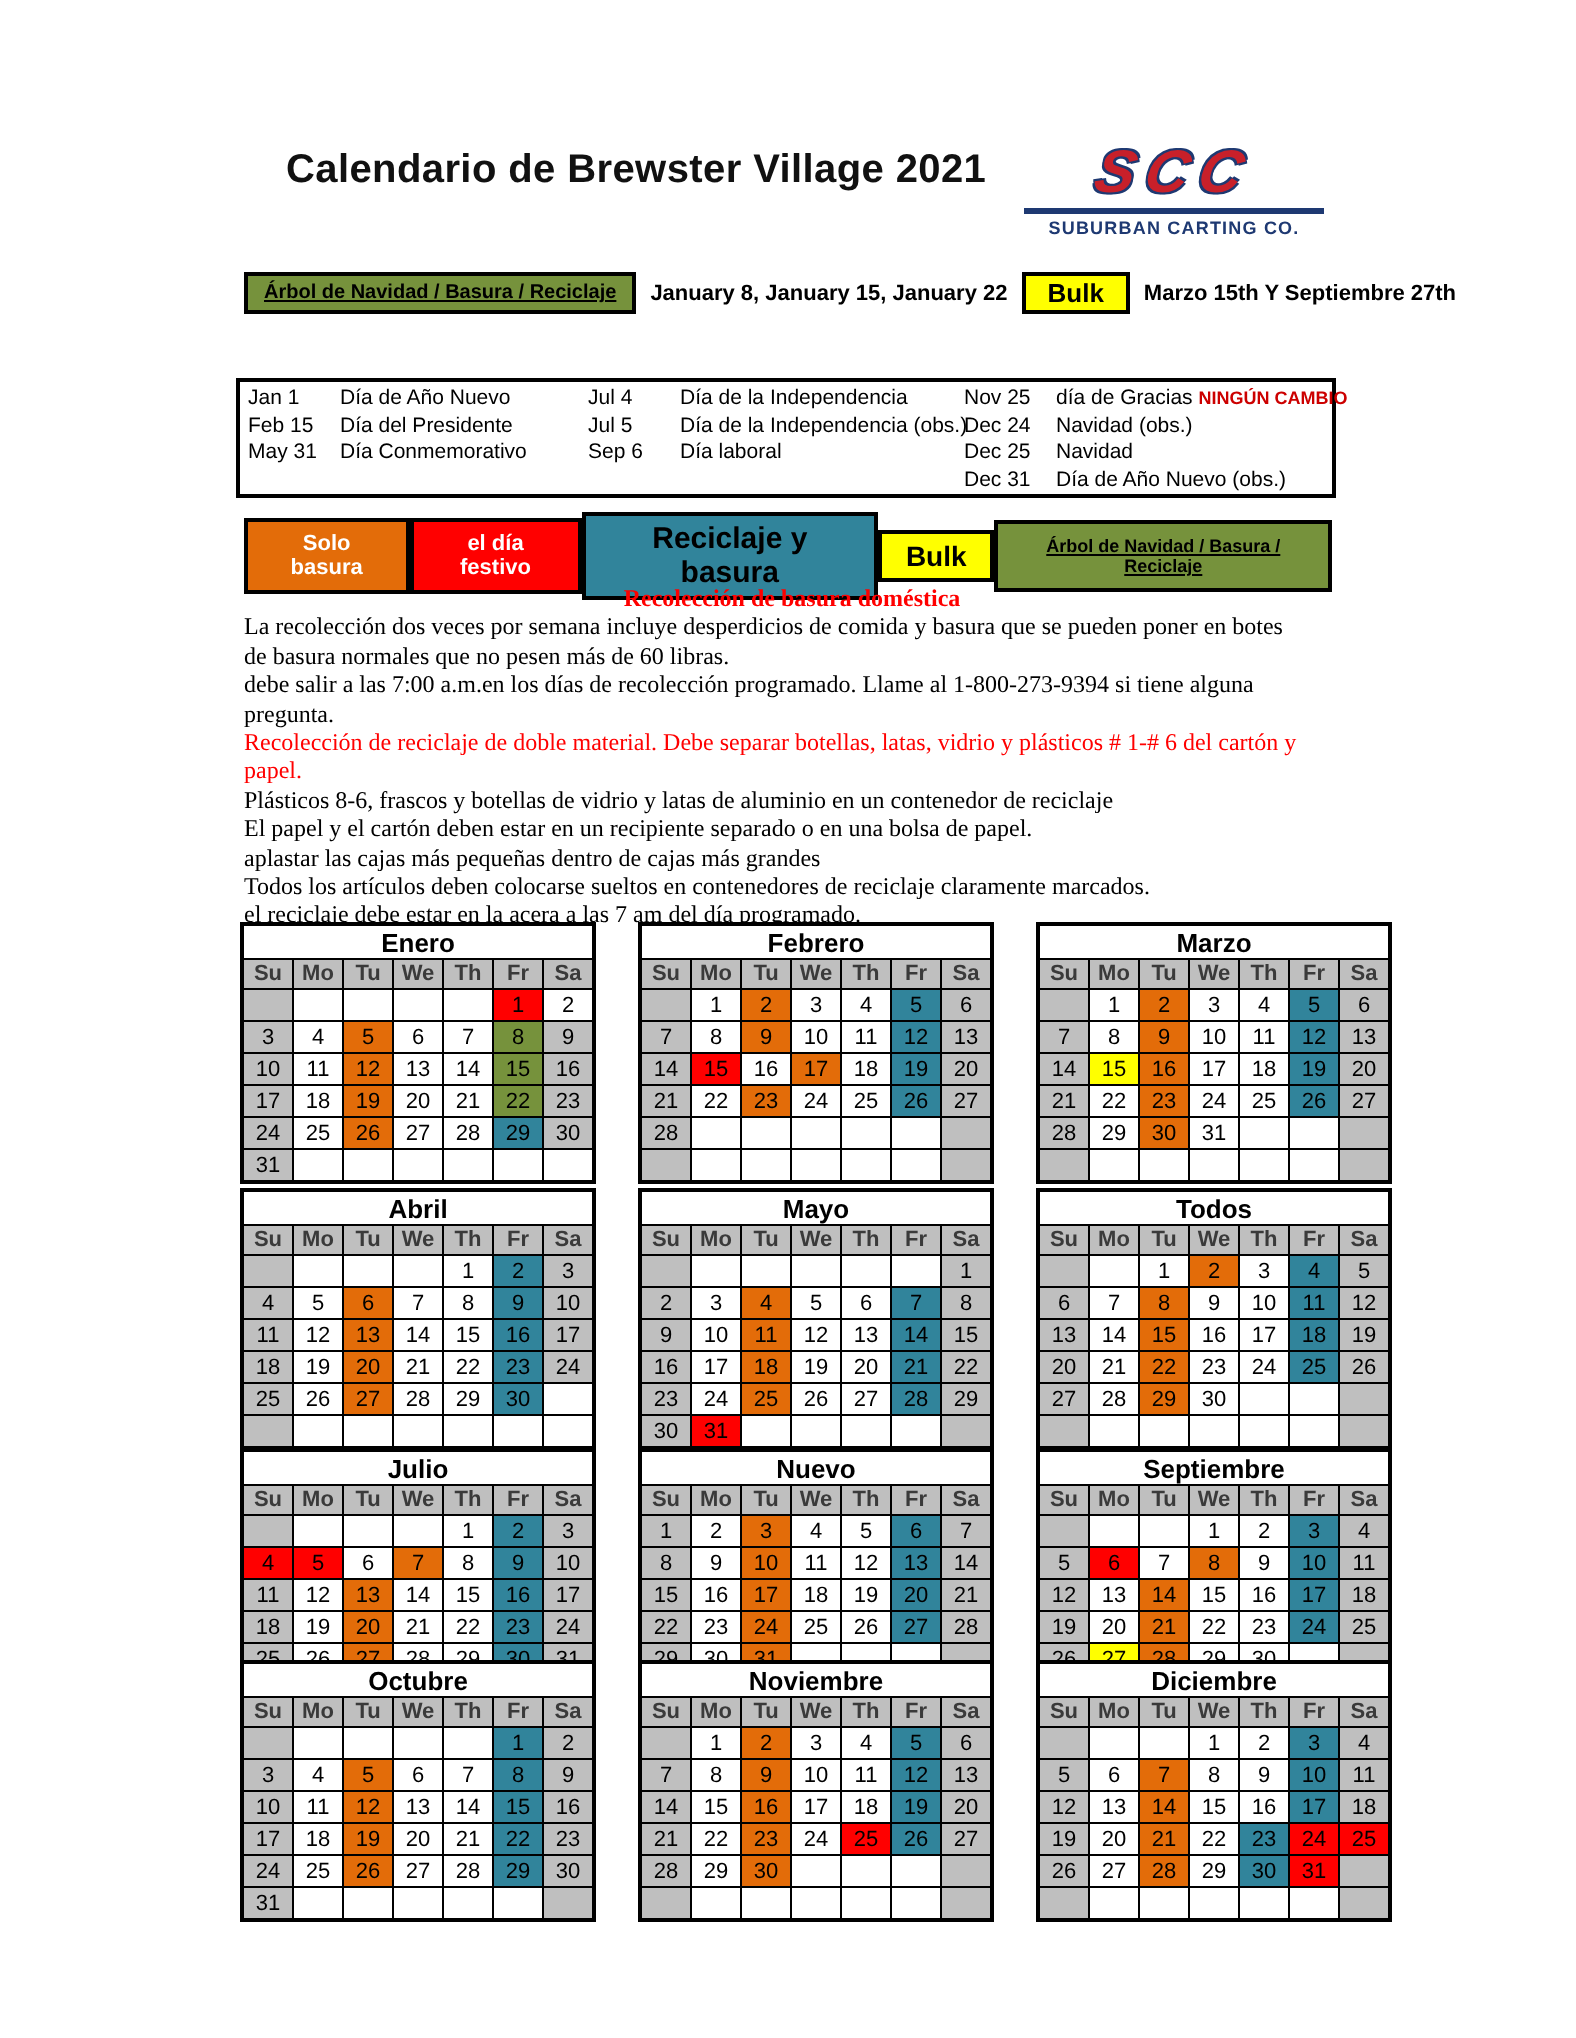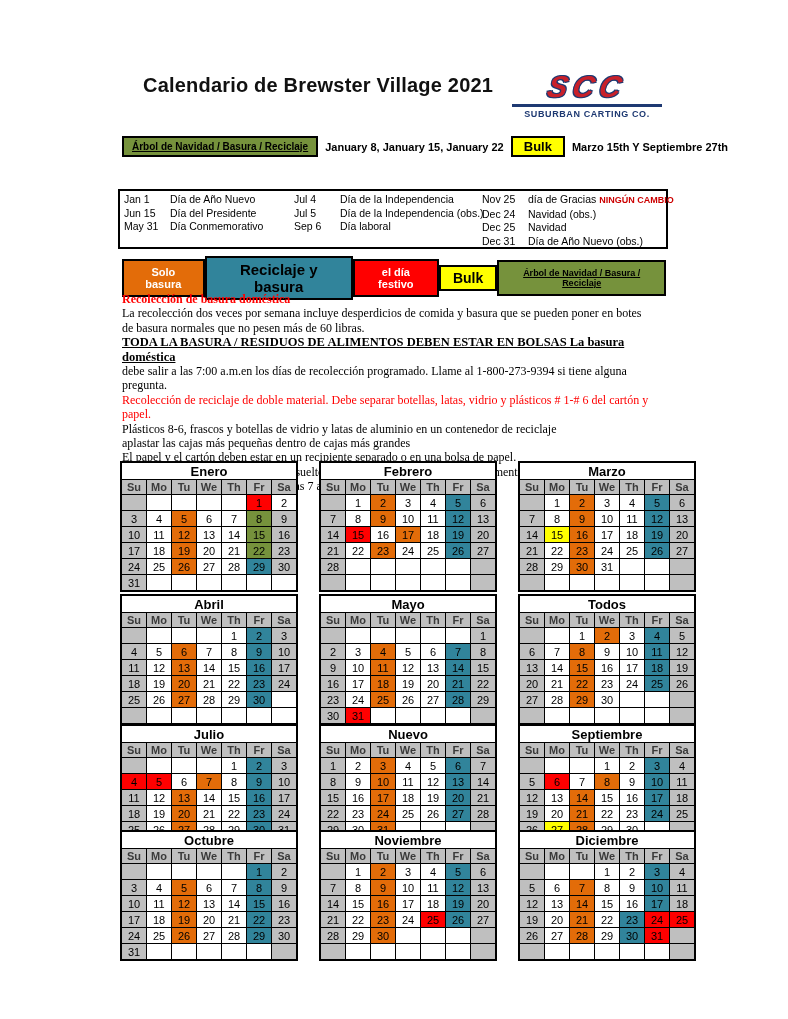--- a/index.html
+++ b/index.html
@@ -34,21 +34,21 @@
   #legend-row{position:absolute;left:122px;top:256px;width:544px;display:flex;justify-content:space-between;align-items:center;}
   .legend-item{border:2px solid #000;font-weight:bold;text-align:center;}
   .leg-0{padding:5px 9px;font-size:11px;}
   .leg-1{padding:3px 9px;font-size:15px;}
   .leg-2{padding:5px 9px;font-size:11px;}
   .leg-3{padding:3px 12px;font-size:14px;}
   .leg-4{padding:6px 6px;font-size:9px;text-decoration:underline;}
 
   
   #info{position:absolute;left:122px;top:292px;width:548px;font-family:"Liberation Serif",serif;font-size:12px;line-height:14.4px;color:#000;}
-  .ln-red-bold{color:#FF0000;font-weight:bold;}
+  .ln-red-bold{color:#FF0000;font-weight:bold;text-align:center;}
   .ln-red{color:#FF0000;}
   .ln-bold-underline{font-weight:bold;text-decoration:underline;font-size:12.5px;}
 
   
   .cal-row{position:absolute;left:120px;display:flex;gap:21px;}
   #cal-row-0{top:461px;} #cal-row-1{top:594px;} #cal-row-2{top:724px;} #cal-row-3{top:830px;}
   table.month{border-collapse:collapse;border:2px solid #000;background:#fff;}
   table.month th,table.month td{border:1px solid #000;text-align:center;padding:0;}
   .mtitle{font-size:13px;font-weight:bold;height:16px;background:#fff;}
   .dh{background:#BFBFBF;font-size:11px;font-weight:bold;width:24px;height:14px;color:#3a3a3a;}
@@ -74,21 +74,21 @@
   </div>
 
 
   <div id="holiday-table">
       <div class="hcol hcol1">
         <div class="hrow">
           <span class="hdate">Jan 1</span>
           <span class="hname">Día de Año Nuevo</span>
         </div>
         <div class="hrow">
-          <span class="hdate">Jun 15</span>
+          <span class="hdate">Feb 15</span>
           <span class="hname">Día del Presidente</span>
         </div>
         <div class="hrow">
           <span class="hdate">May 31</span>
           <span class="hname">Día Conmemorativo</span>
         </div>
       </div>
       <div class="hcol hcol2">
         <div class="hrow">
           <span class="hdate">Jul 4</span>
@@ -118,36 +118,35 @@
         </div>
         <div class="hrow">
           <span class="hdate">Dec 31</span>
           <span class="hname">Día de Año Nuevo (obs.)</span>
         </div>
       </div>
     </div>
 
   <div id="legend-row">
       <span class="legend-item leg-0" style="background: rgb(227, 108, 9); color: rgb(255, 255, 255);">Solo basura</span>
+      <span class="legend-item leg-2" style="background: rgb(255, 0, 0); color: rgb(255, 255, 255);">el día festivo</span>
       <span class="legend-item leg-1" style="background: rgb(49, 132, 155); color: rgb(0, 0, 0);">Reciclaje y basura</span>
-      <span class="legend-item leg-2" style="background: rgb(255, 0, 0); color: rgb(255, 255, 255);">el día festivo</span>
       <span class="legend-item leg-3" style="background: rgb(255, 255, 0); color: rgb(0, 0, 0);">Bulk</span>
       <span class="legend-item leg-4" style="background: rgb(118, 146, 60); color: rgb(0, 0, 0);">Árbol de Navidad / Basura / Reciclaje</span>
     </div>
 
   <div id="info">
       <div class="ln-red-bold">Recolección de basura doméstica</div>
       <div class="ln-plain">La recolección dos veces por semana incluye desperdicios de comida y basura que se pueden poner en botes</div>
       <div class="ln-plain">de basura normales que no pesen más de 60 libras.</div>
-      <div class="ln-bold-underline">TODA LA BASURA / RESIDUOS DE ALIMENTOS DEBEN ESTAR EN BOLSAS La basura doméstica</div>
       <div class="ln-plain">debe salir a las 7:00 a.m.en los días de recolección programado. Llame al 1-800-273-9394 si tiene alguna pregunta.</div>
       <div class="ln-red">Recolección de reciclaje de doble material. Debe separar botellas, latas, vidrio y plásticos # 1-# 6 del cartón y papel.</div>
       <div class="ln-plain">Plásticos 8-6, frascos y botellas de vidrio y latas de aluminio en un contenedor de reciclaje</div>
+      <div class="ln-plain">El papel y el cartón deben estar en un recipiente separado o en una bolsa de papel.</div>
       <div class="ln-plain">aplastar las cajas más pequeñas dentro de cajas más grandes</div>
-      <div class="ln-plain">El papel y el cartón deben estar en un recipiente separado o en una bolsa de papel.</div>
       <div class="ln-plain">Todos los artículos deben colocarse sueltos en contenedores de reciclaje claramente marcados.</div>
       <div class="ln-plain">el reciclaje debe estar en la acera a las 7 am del día programado.</div>
     </div>
 
   <div id="cal-row-0" class="cal-row">
       <table class="month">
         <tbody>
           <tr>
             <th colspan="7" class="mtitle">Enero</th>
           </tr>

